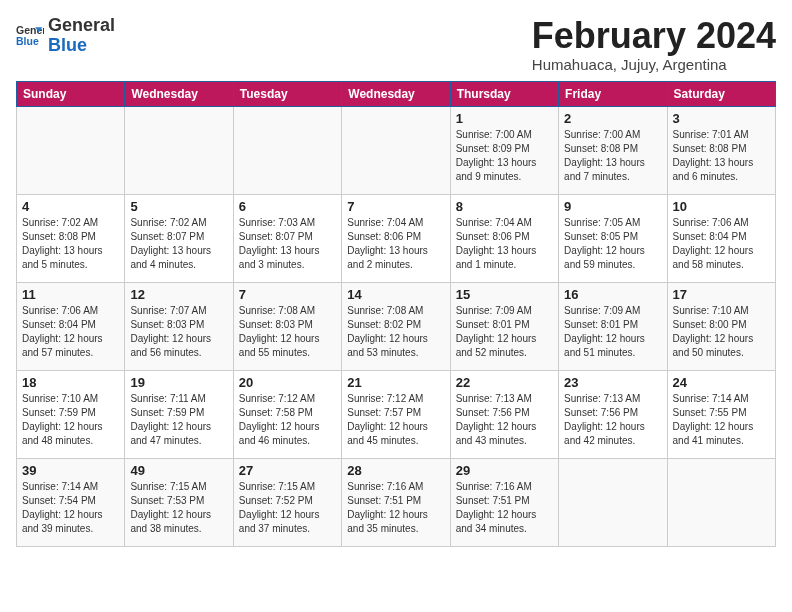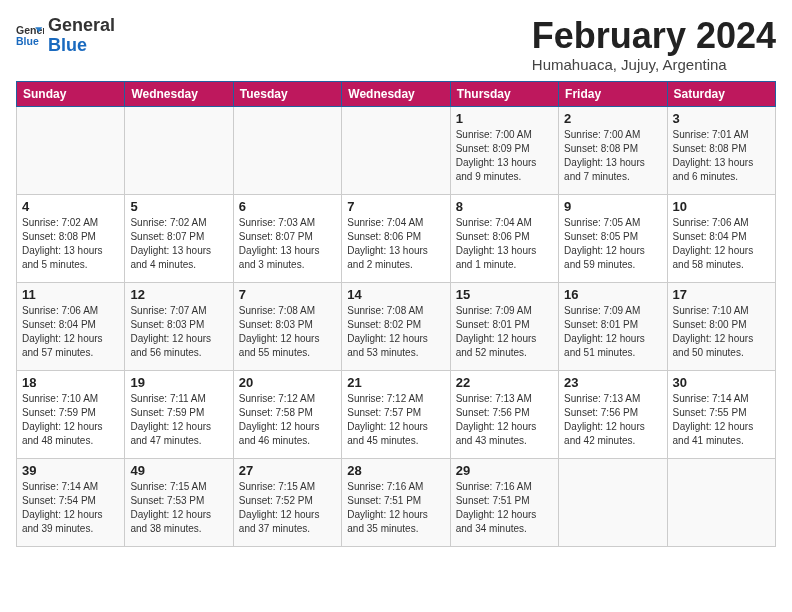--- a/index.html
+++ b/index.html
@@ -216,21 +216,21 @@
         </td>
         <td>
           <span class="day-num">22</span>
           <div class="day-info">Sunrise: 7:13 AM<br>Sunset: 7:56 PM<br>Daylight: 12 hours<br>and 43 minutes.</div>
         </td>
         <td>
           <span class="day-num">23</span>
           <div class="day-info">Sunrise: 7:13 AM<br>Sunset: 7:56 PM<br>Daylight: 12 hours<br>and 42 minutes.</div>
         </td>
         <td>
-          <span class="day-num">30</span>
+          <span class="day-num">24</span>
           <div class="day-info">Sunrise: 7:14 AM<br>Sunset: 7:55 PM<br>Daylight: 12 hours<br>and 41 minutes.</div>
         </td>
       </tr>
       <tr>
         <td>
           <span class="day-num">39</span>
           <div class="day-info">Sunrise: 7:14 AM<br>Sunset: 7:54 PM<br>Daylight: 12 hours<br>and 39 minutes.</div>
         </td>
         <td>
           <span class="day-num">49</span>

